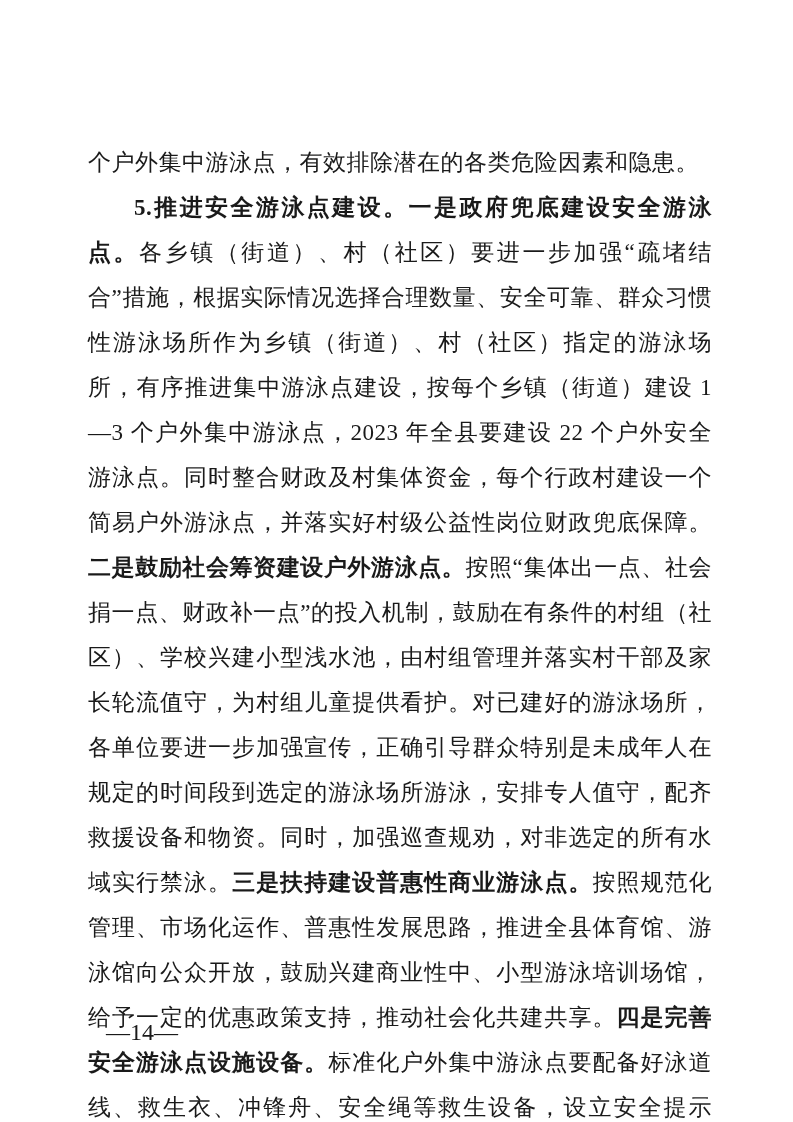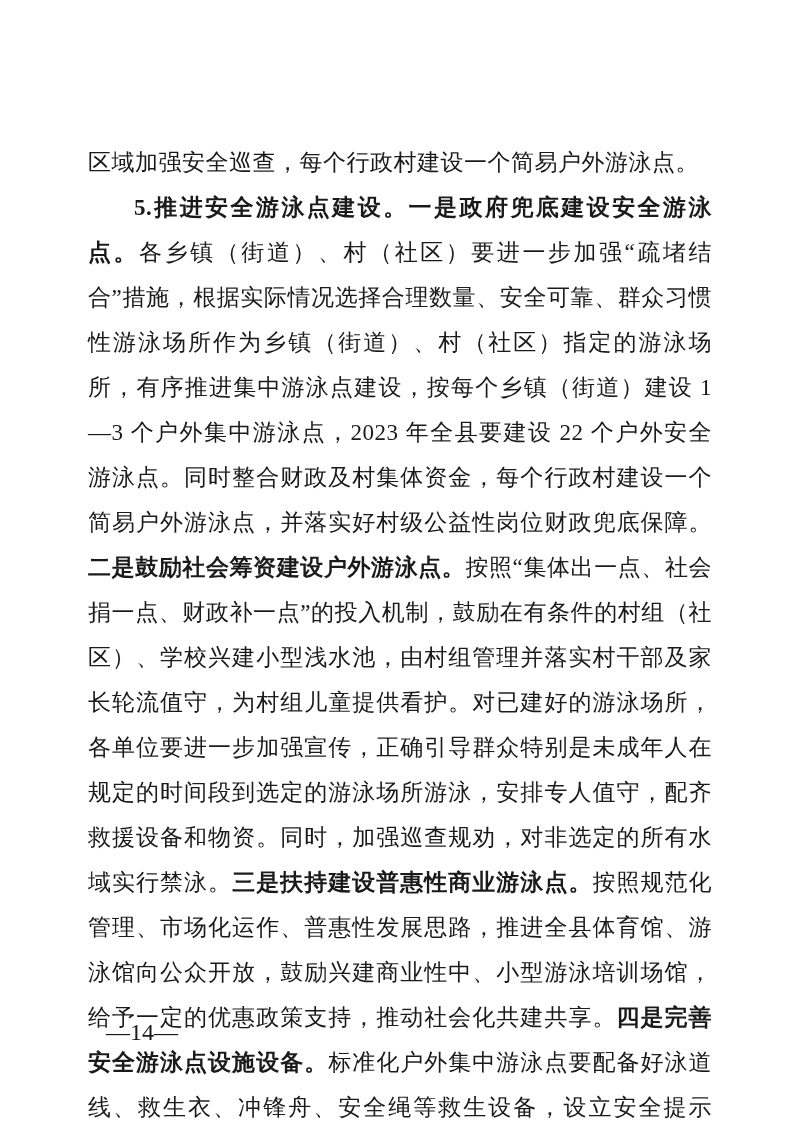--- a/index.html
+++ b/index.html
@@ -46,17 +46,17 @@
     font-size: 24px;
     line-height: 28px;
     color: #1a1a1a;
   }
 </style>
 </head>
 <body>
 
 <div class="page">
   <div class="body-text">
-      <p class="para"><span class="run">区域加强安全巡查，每个行政村建设一个简易户外游泳点。</span></p>
+      <p class="para"><span class="run">个户外集中游泳点，有效排除潜在的各类危险因素和隐患。</span></p>
       <p class="para indent"><span class="run bold">5.推进安全游泳点建设。一是政府兜底建设安全游泳点。</span><span class="run">各乡镇（街道）、村（社区）要进一步加强“疏堵结合”措施，根据实际情况选择合理数量、安全可靠、群众习惯性游泳场所作为乡镇（街道）、村（社区）指定的游泳场所，有序推进集中游泳点建设，按每个乡镇（街道）建设 1—3 个户外集中游泳点，2023 年全县要建设 22 个户外安全游泳点。同时整合财政及村集体资金，每个行政村建设一个简易户外游泳点，并落实好村级公益性岗位财政兜底保障。</span><span class="run bold">二是鼓励社会筹资建设户外游泳点。</span><span class="run">按照“集体出一点、社会捐一点、财政补一点”的投入机制，鼓励在有条件的村组（社区）、学校兴建小型浅水池，由村组管理并落实村干部及家长轮流值守，为村组儿童提供看护。对已建好的游泳场所，各单位要进一步加强宣传，正确引导群众特别是未成年人在规定的时间段到选定的游泳场所游泳，安排专人值守，配齐救援设备和物资。同时，加强巡查规劝，对非选定的所有水域实行禁泳。</span><span class="run bold">三是扶持建设普惠性商业游泳点。</span><span class="run">按照规范化管理、市场化运作、普惠性发展思路，推进全县体育馆、游泳馆向公众开放，鼓励兴建商业性中、小型游泳培训场馆，给予一定的优惠政策支持，推动社会化共建共享。</span><span class="run bold">四是完善安全游泳点设施设备。</span><span class="run">标准化户外集中游泳点要配备好泳道线、救生衣、冲锋舟、安全绳等救生设备，设立安全提示牌、简易停车场、移动值守岗亭，为每个游泳点配</span></p>
     </div>
   <div class="footer-pagenum">—14—</div>
 </div>
 
 </body></html>

